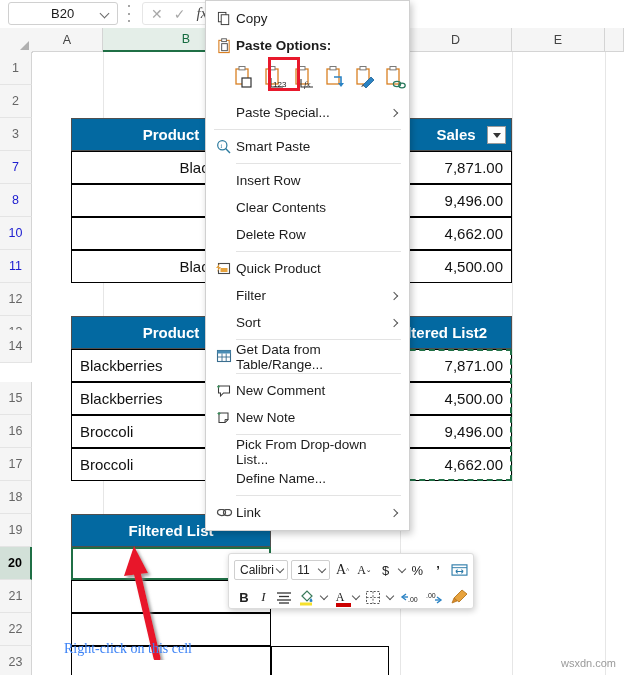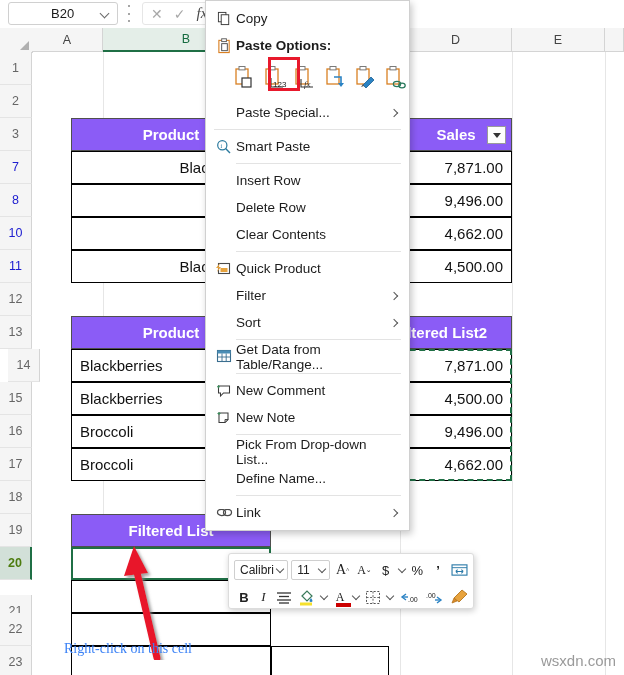--- a/index.html
+++ b/index.html
@@ -42,26 +42,26 @@
   .colhead{position:absolute;top:0;height:24px;background:#f5f5f5;
     border-right:1px solid #d4d4d4;border-bottom:1px solid #d4d4d4;
     display:flex;align-items:center;justify-content:center;
     font-size:12.5px;color:#444;box-sizing:border-box;}
   .colhead.sel{background:#e4eee8;color:#156b3f;border-bottom:2px solid #1f6f45;}
   .rowhead{position:absolute;left:0;width:32px;background:#f5f5f5;
     border-right:1px solid #d4d4d4;border-bottom:1px solid #e4e4e4;
     display:flex;align-items:center;justify-content:center;
     font-size:12.5px;color:#666;box-sizing:border-box;}
   .rowhead.filt{color:#2020d0;}
-  .rowhead.sel{background:#d2e0d8;color:#4d7c0f;border-right:2px solid #1f6f45;font-weight:bold;}
+  .rowhead.sel{background:#d2e0d8;color:#000000;border-right:2px solid #1f6f45;font-weight:bold;}
   .gridline-v{position:absolute;width:1px;background:#e6e6e6;}
   
   .cell{position:absolute;box-sizing:border-box;display:flex;align-items:center;
     font-size:15px;color:#111;}
-  .cell.hdr{background:#8b5cf6;color:#fff;font-weight:bold;justify-content:center;
+  .cell.hdr{background:#0369a1;color:#fff;font-weight:bold;justify-content:center;
     border:1px solid #4f4f4f;font-size:15px;}
   .cell.body{background:#fff;border:1.3px solid #000;}
   .cell.right{justify-content:flex-end;padding-right:8px;}
   .cell.left{justify-content:flex-start;padding-left:8px;}
   .cell.blank{background:#fff;border:1.3px solid #000;}
   #title-cell{position:absolute;display:flex;align-items:center;justify-content:center;
     font-family:"Liberation Serif",serif;font-style:italic;font-weight:bold;
     font-size:25px;color:#1f3864;}
   .filter-btn{position:absolute;width:17px;height:16px;background:#fdfdfd;
     border:1px solid #9a9a9a;display:flex;align-items:center;justify-content:center;}
@@ -106,21 +106,21 @@
   .mbtn{width:21px;height:21px;display:flex;align-items:center;justify-content:center;
     font-size:13px;color:#222;position:relative;}
   .mbtn.serif{font-family:"Liberation Serif",serif;}
   .tiny-chev{width:9px;height:18px;display:flex;align-items:center;justify-content:center;}
   .tiny-chev::after{content:"";width:5px;height:5px;border-right:1.2px solid #555;
     border-bottom:1.2px solid #555;transform:rotate(45deg);margin-bottom:3px;}
   
   #annot-text{position:absolute;left:64px;top:641px;font-weight:normal;font-size:14px;color:#3b82f6;
     font-family:"Liberation Serif",serif;}
   #arrow-svg{position:absolute;left:100px;top:540px;pointer-events:none;}
-  #watermark{position:absolute;right:8px;bottom:6px;font-size:15px;color:#9a9a9a;}
+  #watermark{position:absolute;right:8px;bottom:6px;font-size:11px;color:#9a9a9a;}
 </style>
 </head>
 <body>
 
 <div id="formula-strip">
   <div id="name-box">
     <span class="nb-text">B20</span>
     <span class="chev"></span>
   </div>
   <div id="nb-grip">
@@ -147,28 +147,28 @@
 
   <div class="rowhead" style="top:24px;height:33px;">1</div>
   <div class="rowhead" style="top:57px;height:33px;">2</div>
   <div class="rowhead" style="top:90px;height:33px;">3</div>
   <div class="rowhead filt" style="top:123px;height:33px;">7</div>
   <div class="rowhead filt" style="top:156px;height:33px;">8</div>
   <div class="rowhead filt" style="top:189px;height:33px;">10</div>
   <div class="rowhead filt" style="top:222px;height:33px;">11</div>
   <div class="rowhead" style="top:255px;height:33px;">12</div>
   <div class="rowhead" style="top:288px;height:33px;">13</div>
-  <div class="rowhead" style="top:321px;height:33px;margin-left:8px;">14</div>
+  <div class="rowhead" style="top:302px;height:33px;">14</div>
   <div class="rowhead" style="top:354px;height:33px;">15</div>
   <div class="rowhead" style="top:387px;height:33px;">16</div>
   <div class="rowhead" style="top:420px;height:33px;">17</div>
   <div class="rowhead" style="top:453px;height:33px;">18</div>
   <div class="rowhead" style="top:486px;height:33px;">19</div>
   <div class="rowhead sel" style="top:519px;height:33px;">20</div>
-  <div class="rowhead" style="top:552px;height:33px;margin-top:15px;">21</div>
+  <div class="rowhead" style="top:552px;height:33px;">21</div>
   <div class="rowhead" style="top:585px;height:33px;">22</div>
   <div class="rowhead" style="top:618px;height:33px;">23</div>
 
   <div class="gridline-v" style="left:103px;top:24px;height:623px;"></div>
   <div class="gridline-v" style="left:270px;top:24px;height:623px;"></div>
   <div class="gridline-v" style="left:400px;top:24px;height:623px;"></div>
   <div class="gridline-v" style="left:512px;top:24px;height:623px;"></div>
   <div class="gridline-v" style="left:605px;top:24px;height:623px;"></div>
 
   <div id="title-cell" style="left:103px;top:24px;width:409px;height:33px;">Us…n</div>
@@ -311,25 +311,25 @@
   </div>
 
   <div class="msep"></div>
 
   <div class="mi">
     <span class="mico"></span>
     <span class="mlabel">Insert Row</span>
   </div>
   <div class="mi">
     <span class="mico"></span>
+    <span class="mlabel">Clear Contents</span>
+  </div>
+  <div class="mi">
+    <span class="mico"></span>
     <span class="mlabel">Delete Row</span>
-  </div>
-  <div class="mi">
-    <span class="mico"></span>
-    <span class="mlabel">Clear Contents</span>
   </div>
 
   <div class="msep"></div>
 
   <div class="mi">
     <span class="mico">
       <svg width="16" height="15" viewBox="0 0 16 15">
           <rect x="2.5" y="2.5" width="11" height="10" fill="none" stroke="#4a4a4a" stroke-width="1.1"></rect>
           <rect x="4.5" y="7" width="7" height="4" fill="#e6a23c"></rect>
           <path d="M0 7 l4 -5 l-1.4 4 l2.4 0 l-4 5 l1.4 -4 z" fill="#e8a33d"></path>

